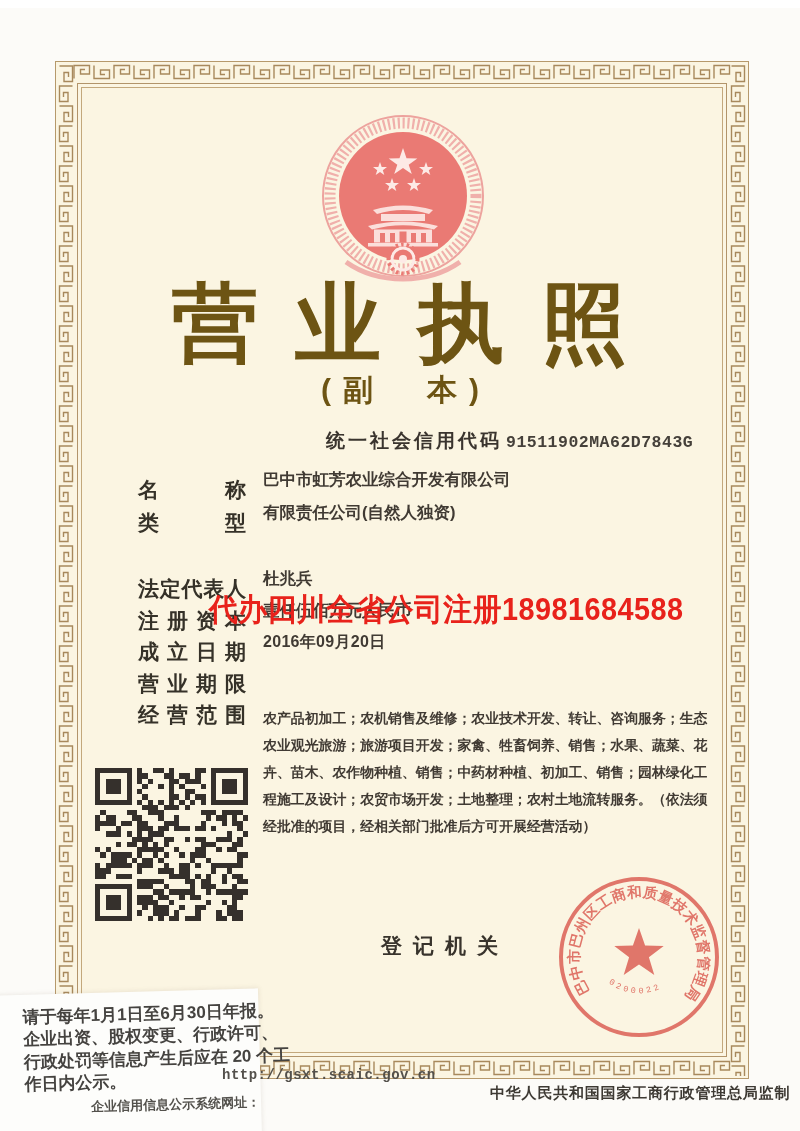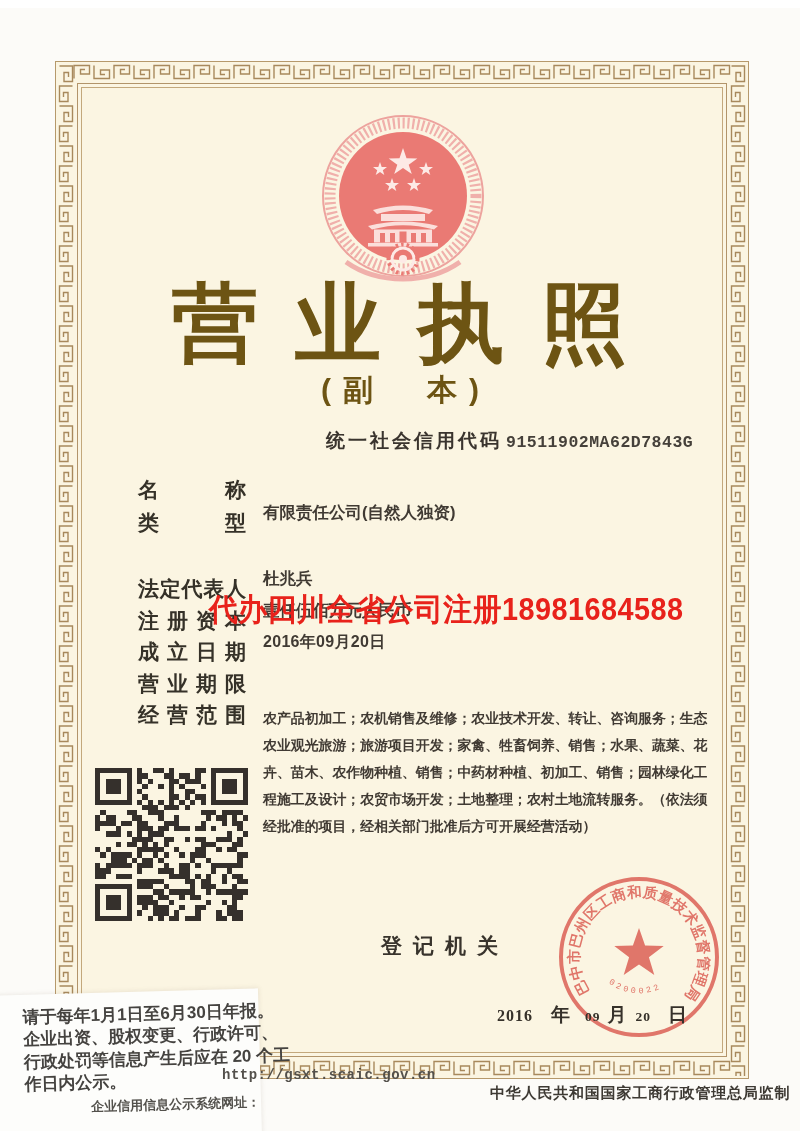--- a/index.html
+++ b/index.html
@@ -308,20 +308,21 @@
   <div class="subtitle">(副　本)</div>
 
   <div class="codeline">
     <span class="lbl">统一社会信用代码</span>
     <span class="val">91511902MA62D7843G</span>
   </div>
 
   <div class="fields">
     <div class="frow r1" style="top:12px">
       <div class="flabel">名称</div>
+      <div class="fvalue">巴中市虹芳农业综合开发有限公司</div>
     </div>
     <div class="frow r2" style="top:45px">
       <div class="flabel">类型</div>
       <div class="fvalue">有限责任公司(自然人独资)</div>
     </div>
     <div class="frow r4" style="top:111px">
       <div class="flabel">法定代表人</div>
       <div class="fvalue">杜兆兵</div>
     </div>
     <div class="frow r5" style="top:143px">
@@ -756,28 +757,20 @@
       <path id="sealNumArc" d="M 51,108 A 50,50 0 0 0 121,108" fill="none"></path>
     </defs>
     <text font-size="14.5" font-weight="700" fill="#e2706c" letter-spacing="0.4" font-family="Liberation Sans, sans-serif">
       <textPath href="#sealArc" startOffset="0">巴中市巴州区工商和质量技术监督管理局</textPath>
     </text>
     <text font-size="8.5" fill="#e2706c" letter-spacing="3" font-family="Liberation Mono, monospace">
       <textPath href="#sealNumArc" startOffset="6">0200022</textPath>
     </text>
   </svg>
 
-  <div class="dateline">
-    <span class="d-num">2016</span>
-    <span class="d-cjk g1">年</span>
-    <span class="d-num d-sm g2">09</span>
-    <span class="d-cjk g3">月</span>
-    <span class="d-num d-sm g4">20</span>
-    <span class="d-cjk g5">日</span>
-  </div>
 
   <div class="slip">
     <div class="nline">请于每年1月1日至6月30日年报。</div>
     <div class="nline">企业出资、股权变更、行政许可、</div>
     <div class="nline">行政处罚等信息产生后应在 20 个工</div>
     <div class="nline">作日内公示。</div>
     <div class="weblabel">企业信用信息公示系统网址：</div>
   </div>
   <div class="weburl">http://gsxt.scaic.gov.cn</div>
 

